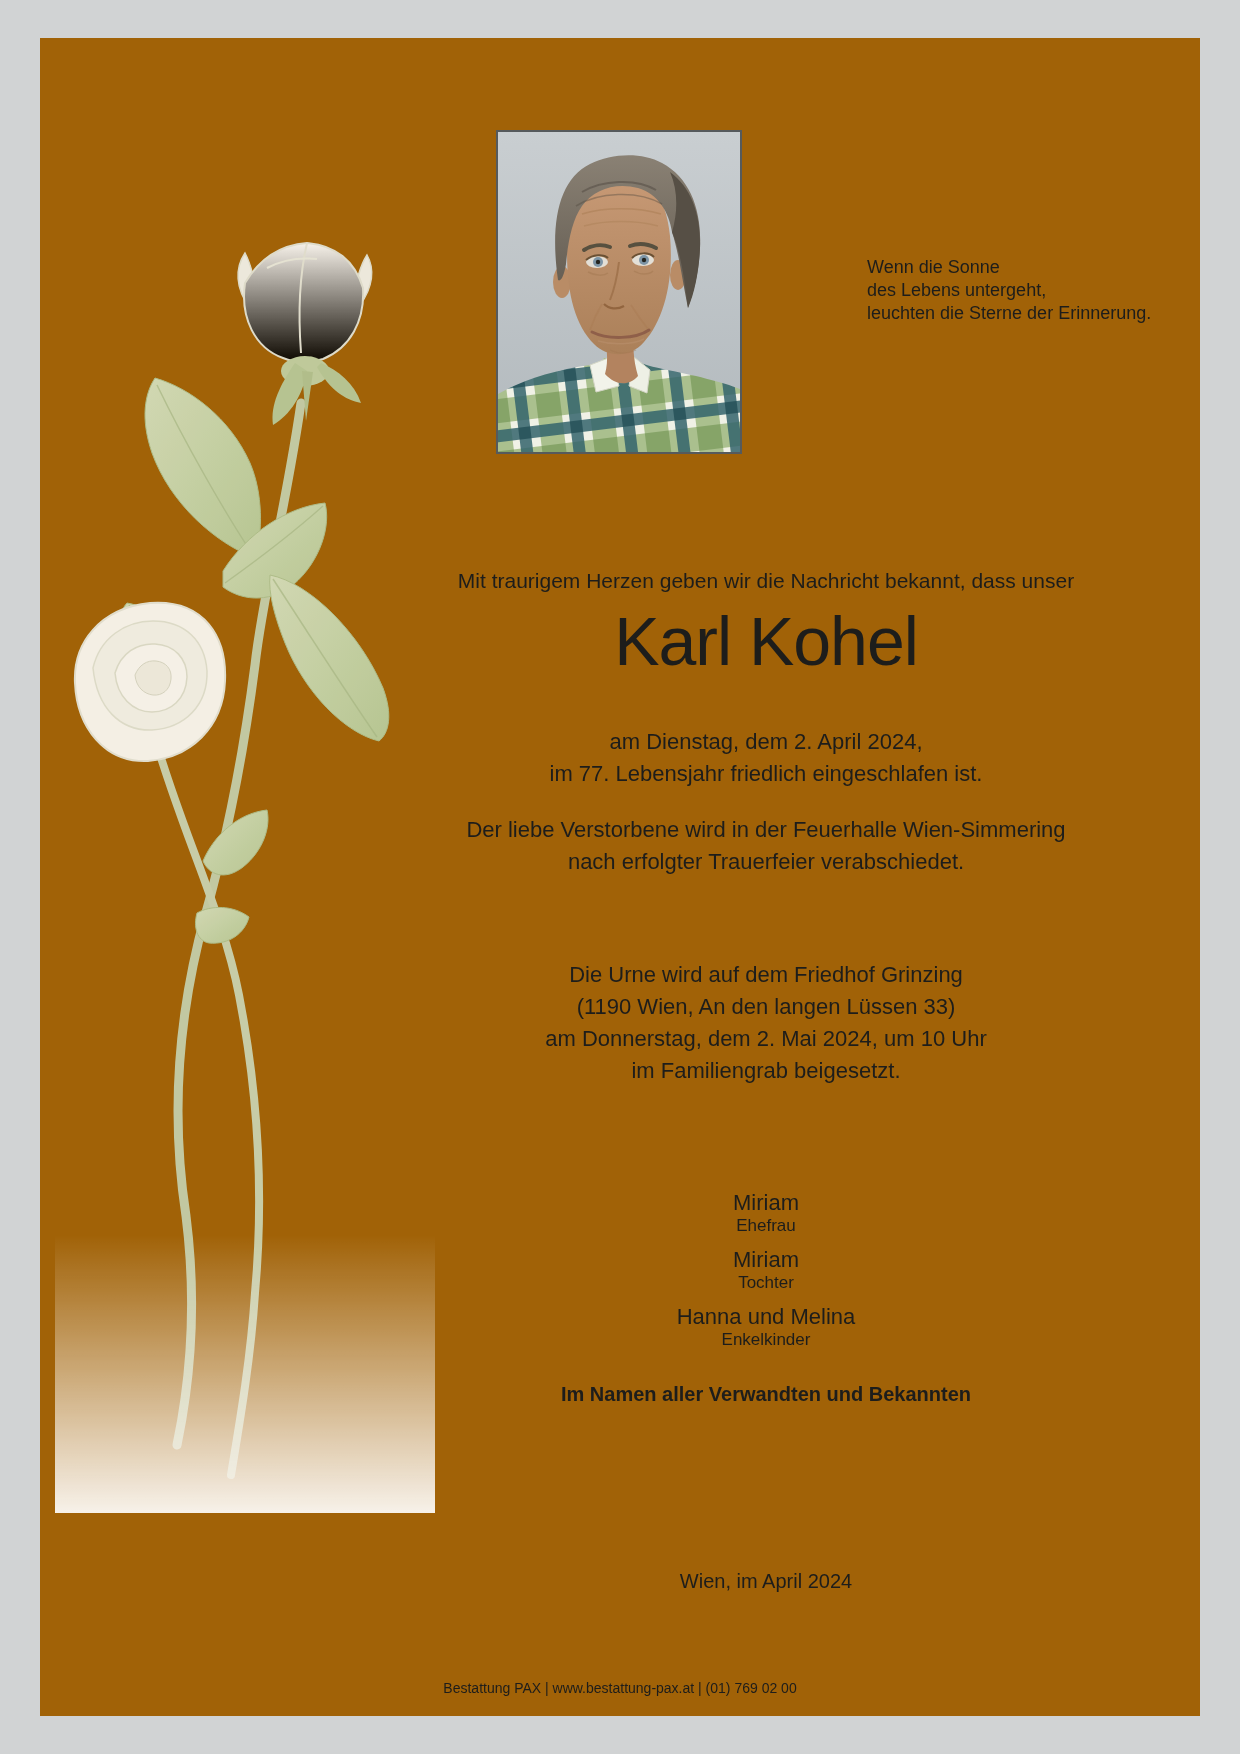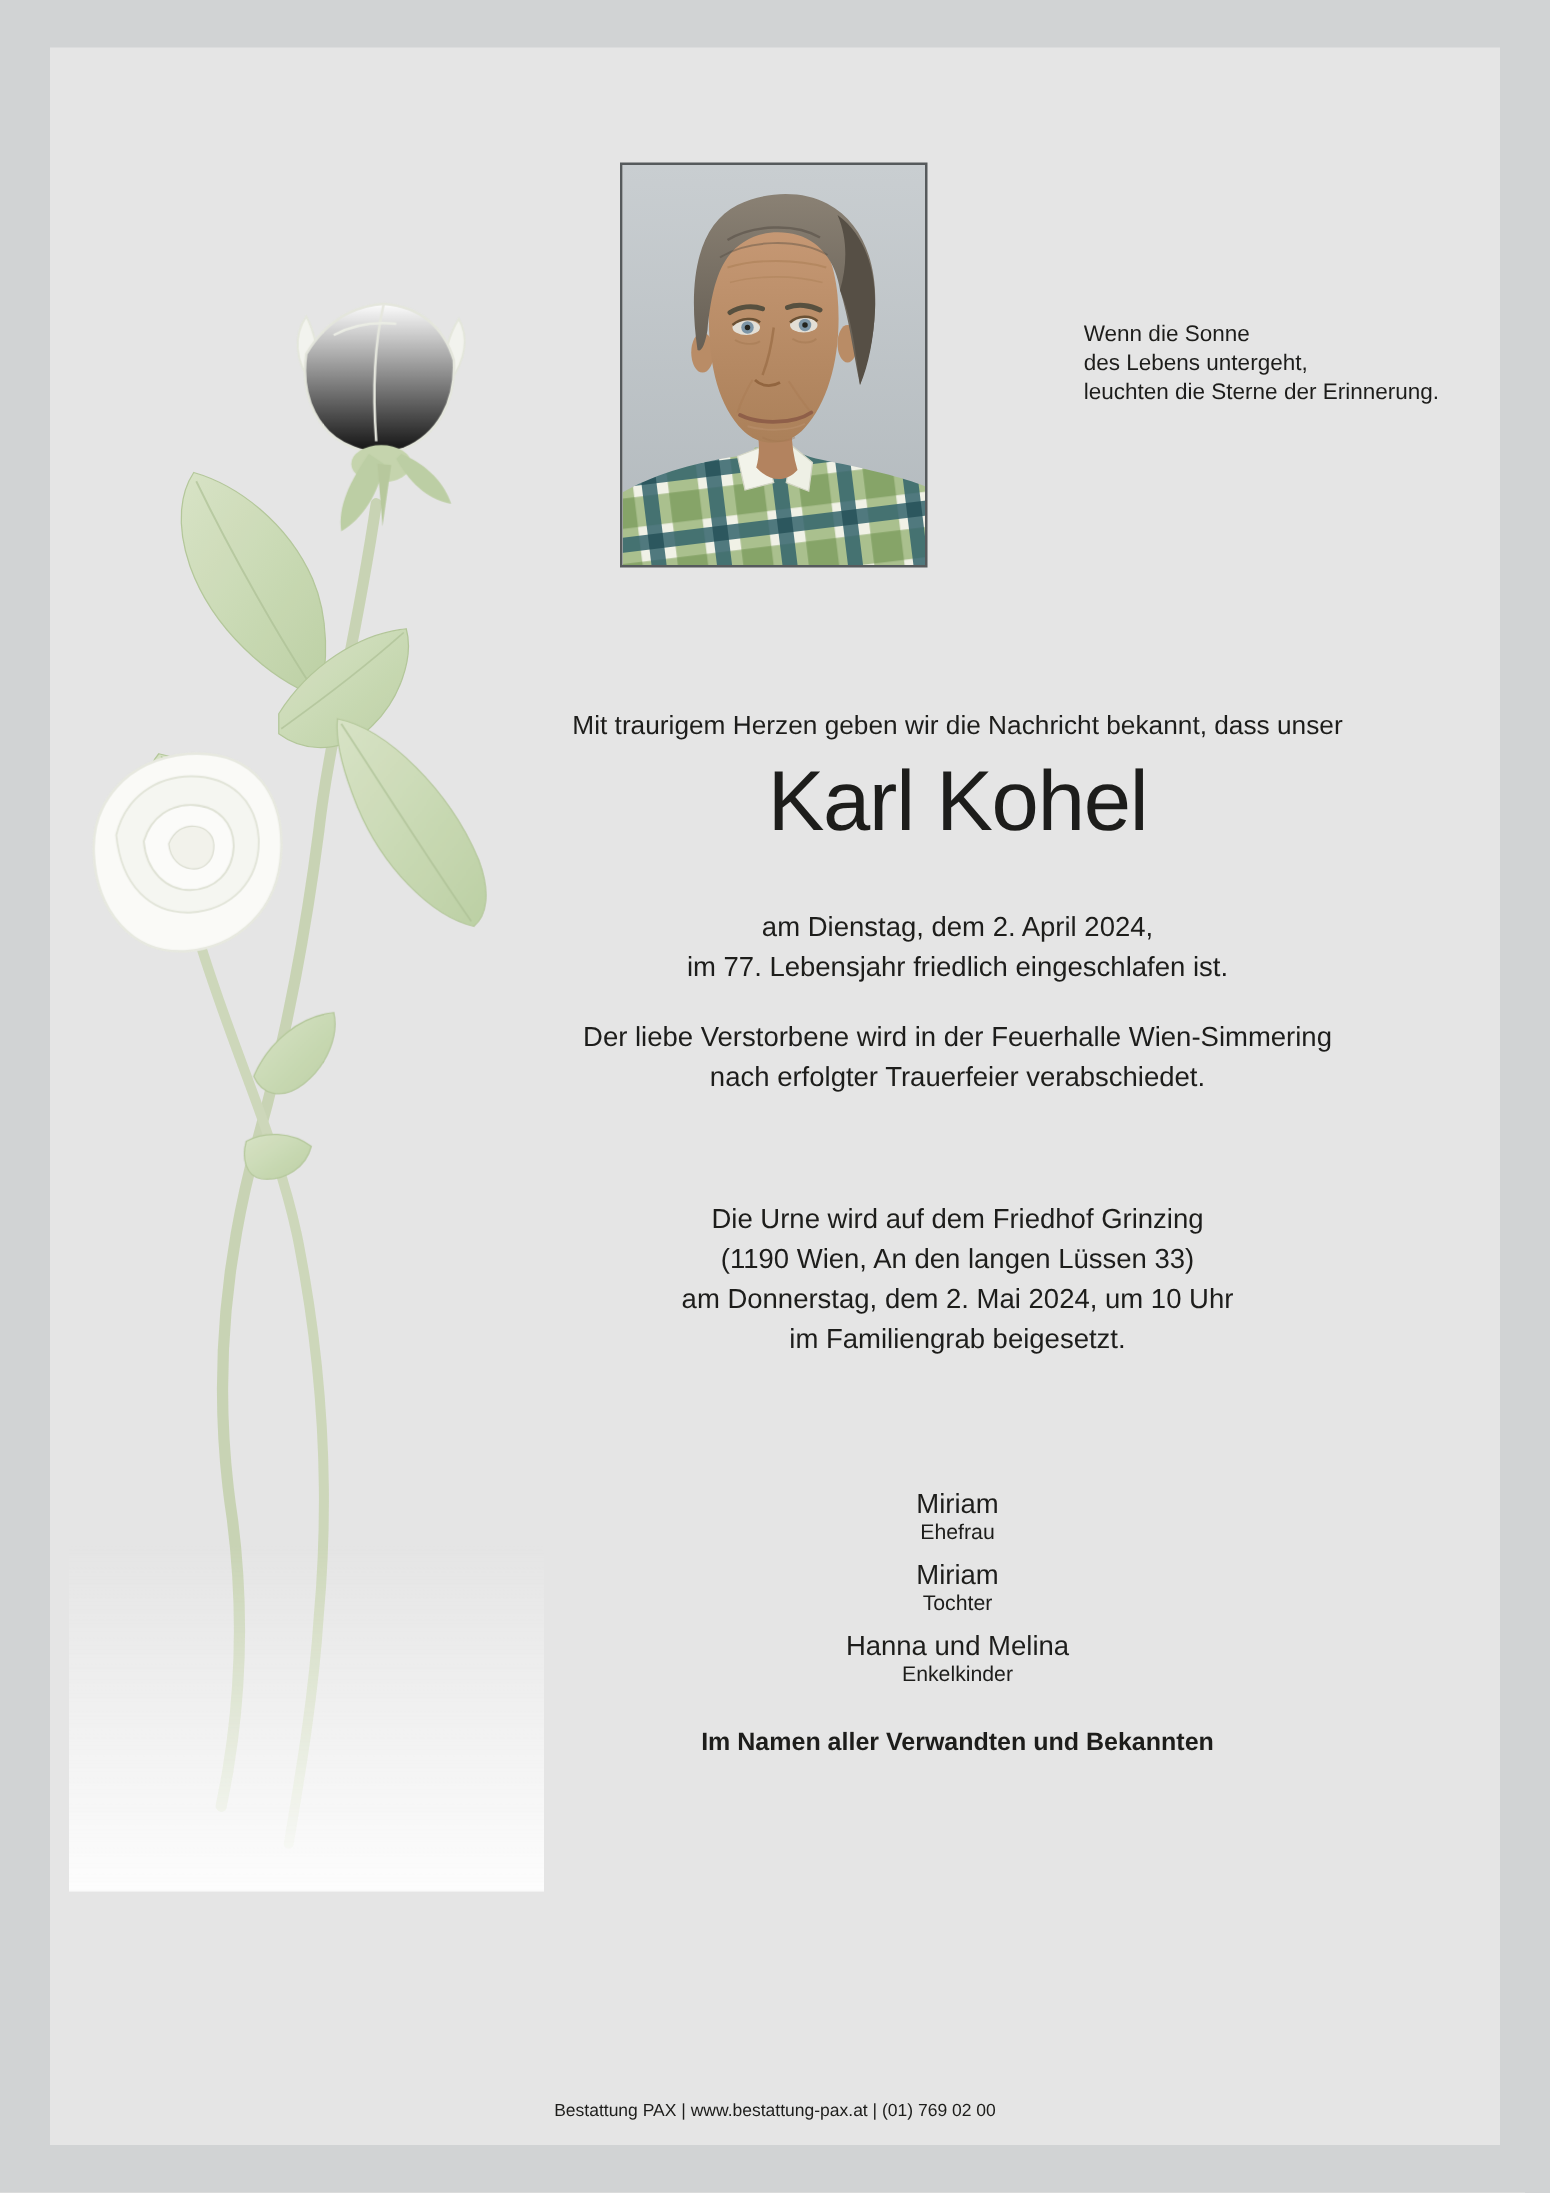--- a/index.html
+++ b/index.html
@@ -7,21 +7,21 @@
     width:1240px;height:1754px;
     background:#d1d3d4;
     font-family:"Liberation Sans","DejaVu Sans",sans-serif;
     color:#1d1d1b;
     position:relative;
     -webkit-font-smoothing:antialiased;
   }
   .paper{
     position:absolute;left:40px;top:38px;
     width:1160px;height:1678px;
-    background:#e5e5e5;
+    background:#a16207;
   }
   
   .rose{position:absolute;left:15px;top:175px;width:380px;height:1300px;}
   
   .photo{
     position:absolute;left:456px;top:92px;width:242px;height:320px;
     border:2px solid #565a5c;box-sizing:content-box;overflow:hidden;
   }
   .photo svg{display:block;width:242px;height:320px;}
   
@@ -214,16 +214,17 @@
       <div class="m-rel">Tochter</div>
     </div>
     <div>
       <div class="m-name">Hanna und Melina</div>
       <div class="m-rel">Enkelkinder</div>
     </div>
   </div>
 
   <div class="col in-name">Im Namen aller Verwandten und Bekannten</div>
 
+  <div class="col place-date">Wien, im April 2024</div>
 
   <div class="footer">Bestattung PAX | www.bestattung-pax.at | (01) 769 02 00</div>
 
 </div>
 
 </body></html>

